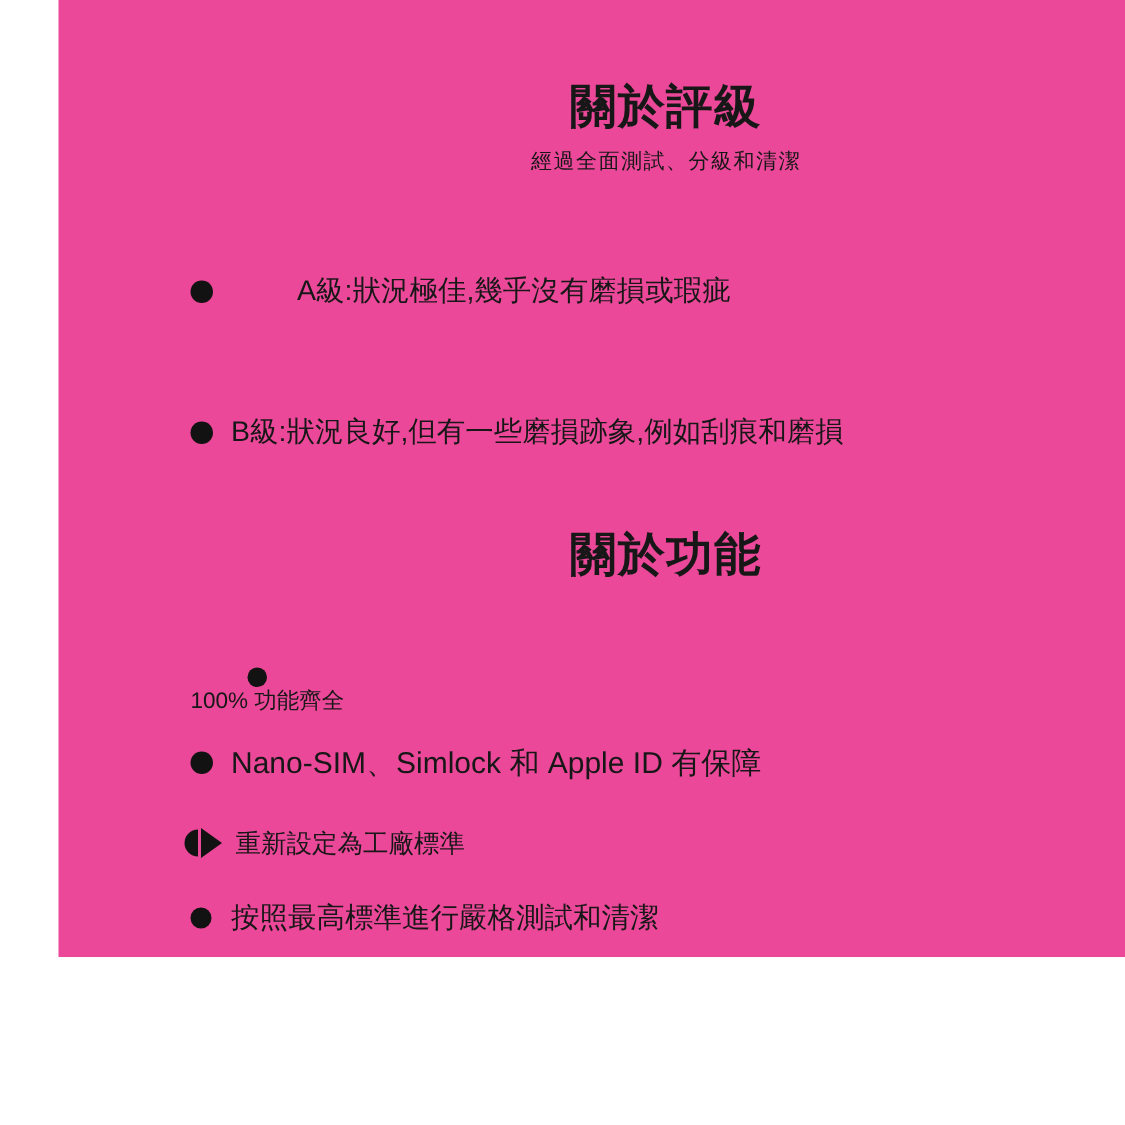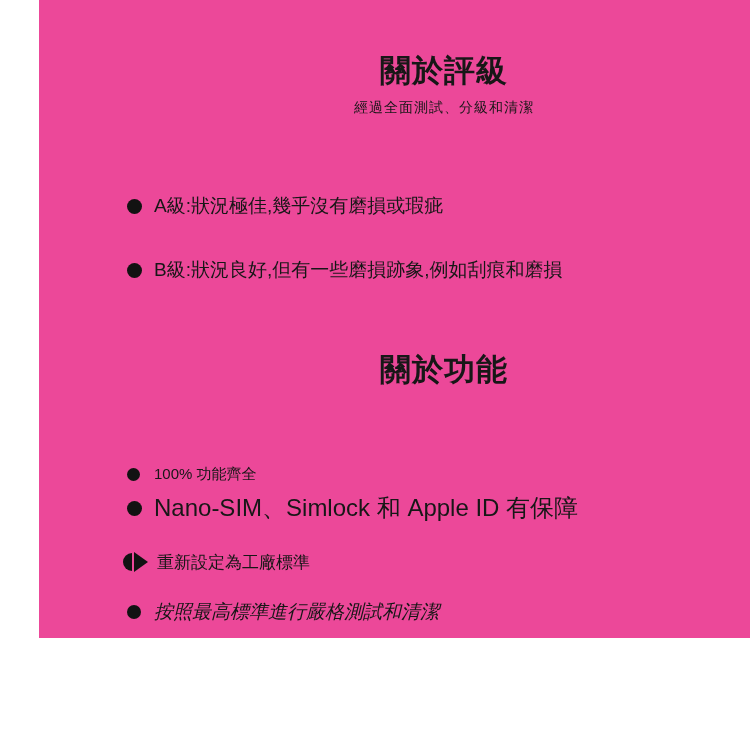--- a/index.html
+++ b/index.html
@@ -47,21 +47,21 @@
     display: inline-block;
     background: #121212;
     border-radius: 50%;
     flex: 0 0 auto;
   }
   .dot-15 { width: 15px; height: 15px; margin-right: 12px; }
   .dot-13 { width: 13px; height: 13px; margin-right: 14px; }
   .dot-14 { width: 14px; height: 14px; margin-right: 13px; }
   .row-text-19 { font-size: 19px; }
   .row-text-15 { font-size: 15px; }
-  .row-text-22 { font-size: 24px; }
+  .row-text-22 { font-size: 20px; }
   .row-text-17 { font-size: 17px; }
   
   .reset-icon {
     display: inline-flex;
     align-items: center;
     margin-right: 9px;
     flex: 0 0 auto;
   }
   .half-disc {
     width: 9px;
@@ -80,48 +80,48 @@
 </style>
 </head>
 <body>
 
 <div class="page">
 
   <div class="center-block section-title" style="top: 50px;">關於評級</div>
 
   <div class="center-block section-subtitle" style="top: 99px;">經過全面測試、分級和清潔</div>
 
-  <div class="bullet-row" style="top: 192px; height: 28px;">
+  <div class="bullet-row" style="top: 180px; height: 28px; gap: 44px;">
     <span class="dot dot-15"></span>
     <span class="row-text-19">A級:狀況極佳,幾乎沒有磨損或瑕疵</span>
   </div>
 
-  <div class="bullet-row" style="top: 256px; height: 28px; text-align: right;">
+  <div class="bullet-row" style="top: 274px; height: 28px; text-align: right;">
     <span class="dot dot-15"></span>
     <span class="row-text-19">B級:狀況良好,但有一些磨損跡象,例如刮痕和磨損</span>
   </div>
 
   <div class="center-block section-title" style="top: 349px;">關於功能</div>
 
-  <div class="bullet-row" style="top: 460px; height: 28px;">
+  <div class="bullet-row" style="top: 445px; height: 28px; flex-direction: column;">
     <span class="dot dot-13"></span>
     <span class="row-text-15">100% 功能齊全</span>
   </div>
 
   <div class="bullet-row" style="top: 493px; height: 30px;">
     <span class="dot dot-15"></span>
     <span class="row-text-22">Nano-SIM、Simlock 和 Apple ID 有保障</span>
   </div>
 
   <div class="bullet-row" style="top: 548px; height: 28px; left: 84px; justify-content: flex-end;">
     <span class="reset-icon">
       <span class="half-disc"></span>
       <span class="play-tri"></span>
     </span>
     <span class="row-text-17">重新設定為工廠標準</span>
   </div>
 
-  <div class="bullet-row" style="top: 598px; height: 28px; font-style: italic;">
+  <div class="bullet-row" style="top: 598px; height: 28px;">
     <span class="dot dot-14"></span>
     <span class="row-text-19">按照最高標準進行嚴格測試和清潔</span>
   </div>
 
 </div>
 
 </body></html>

